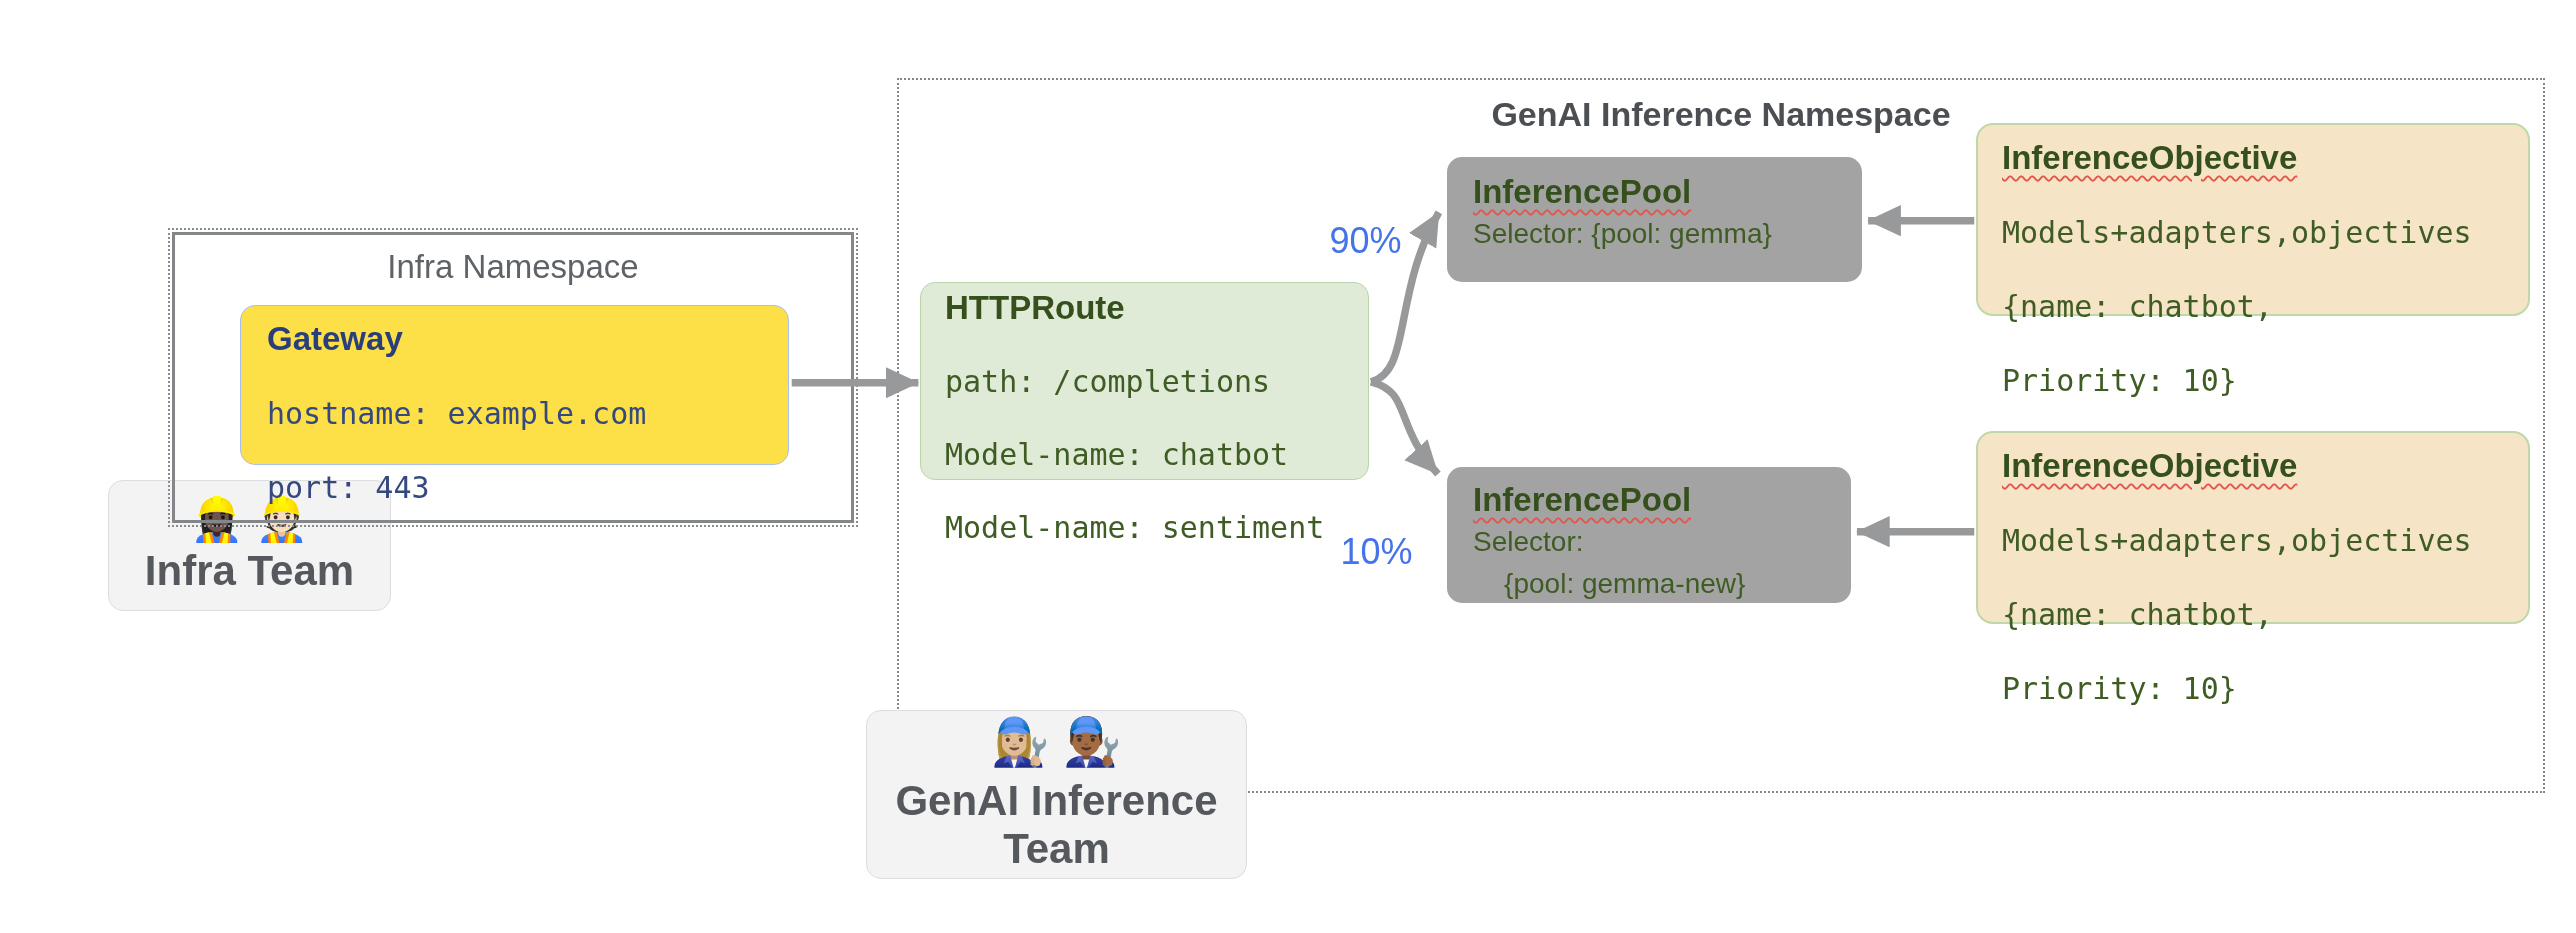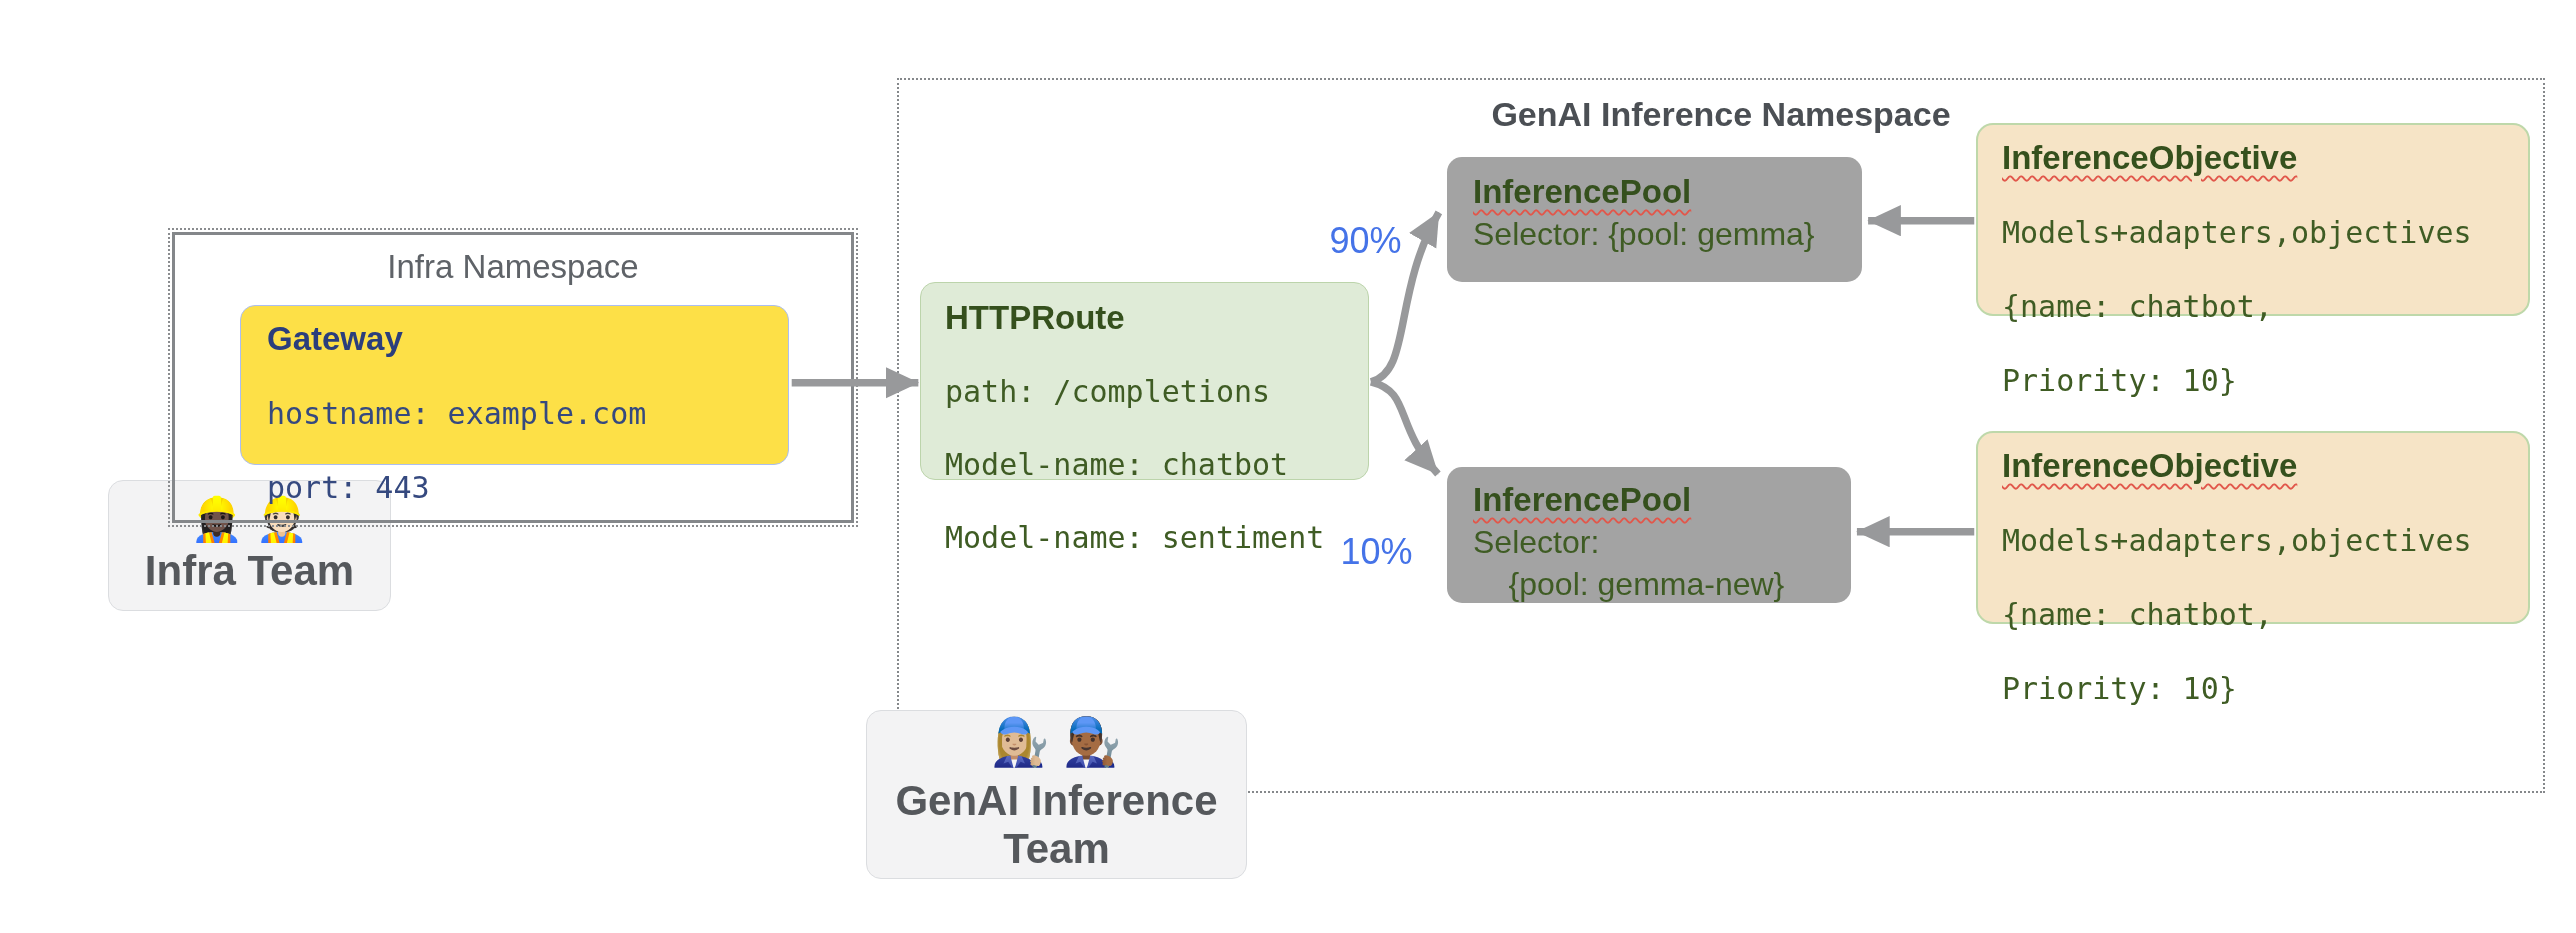--- a/index.html
+++ b/index.html
@@ -44,34 +44,34 @@
     text-decoration-thickness: 1.9px;
     text-underline-offset: 5.6px;
   }
   .mono-line {
     font-family: "DejaVu Sans Mono", monospace;
     font-size: 30px; line-height: 40px;
     white-space: pre;
     margin-top: 33px;
   }
   .sans-line {
-    font-size: 32px; line-height: 42px;
+    font-size: 28px; line-height: 42px;
     white-space: pre;
   }
   .gateway {
     left: 240px; top: 305px; width: 549px; height: 160px;
     background: #fde047; border: 1.9px solid #abbef2;
     padding: 11.2px 26px;
   }
   .gateway .box-title { color: #2b3e7c; }
   .gateway .mono-line { color: #35497f; line-height: 41px; }
   .httproute {
     left: 920px; top: 282px; width: 449px; height: 198px;
     background: #dfebd7; border: 1.9px solid #bcd4ab;
-    padding: 13px 24px;
+    padding: 3px 24px;
   }
   .green-title { color: #35501d; }
   .green-text  { color: #3f5c24; }
   .pool { background: #a3a3a3; }
   .pool-top    { left: 1447px; top: 157px; width: 415px; height: 125px; padding: 13px 26px; }
   .pool-bottom { left: 1447px; top: 467px; width: 404px; height: 136px; padding: 11.2px 26px; }
   .objective {
     background: #f6e4c6; border: 2.8px solid #bed8aa; border-radius: 17px;
     padding: 11.2px 24px;
   }

